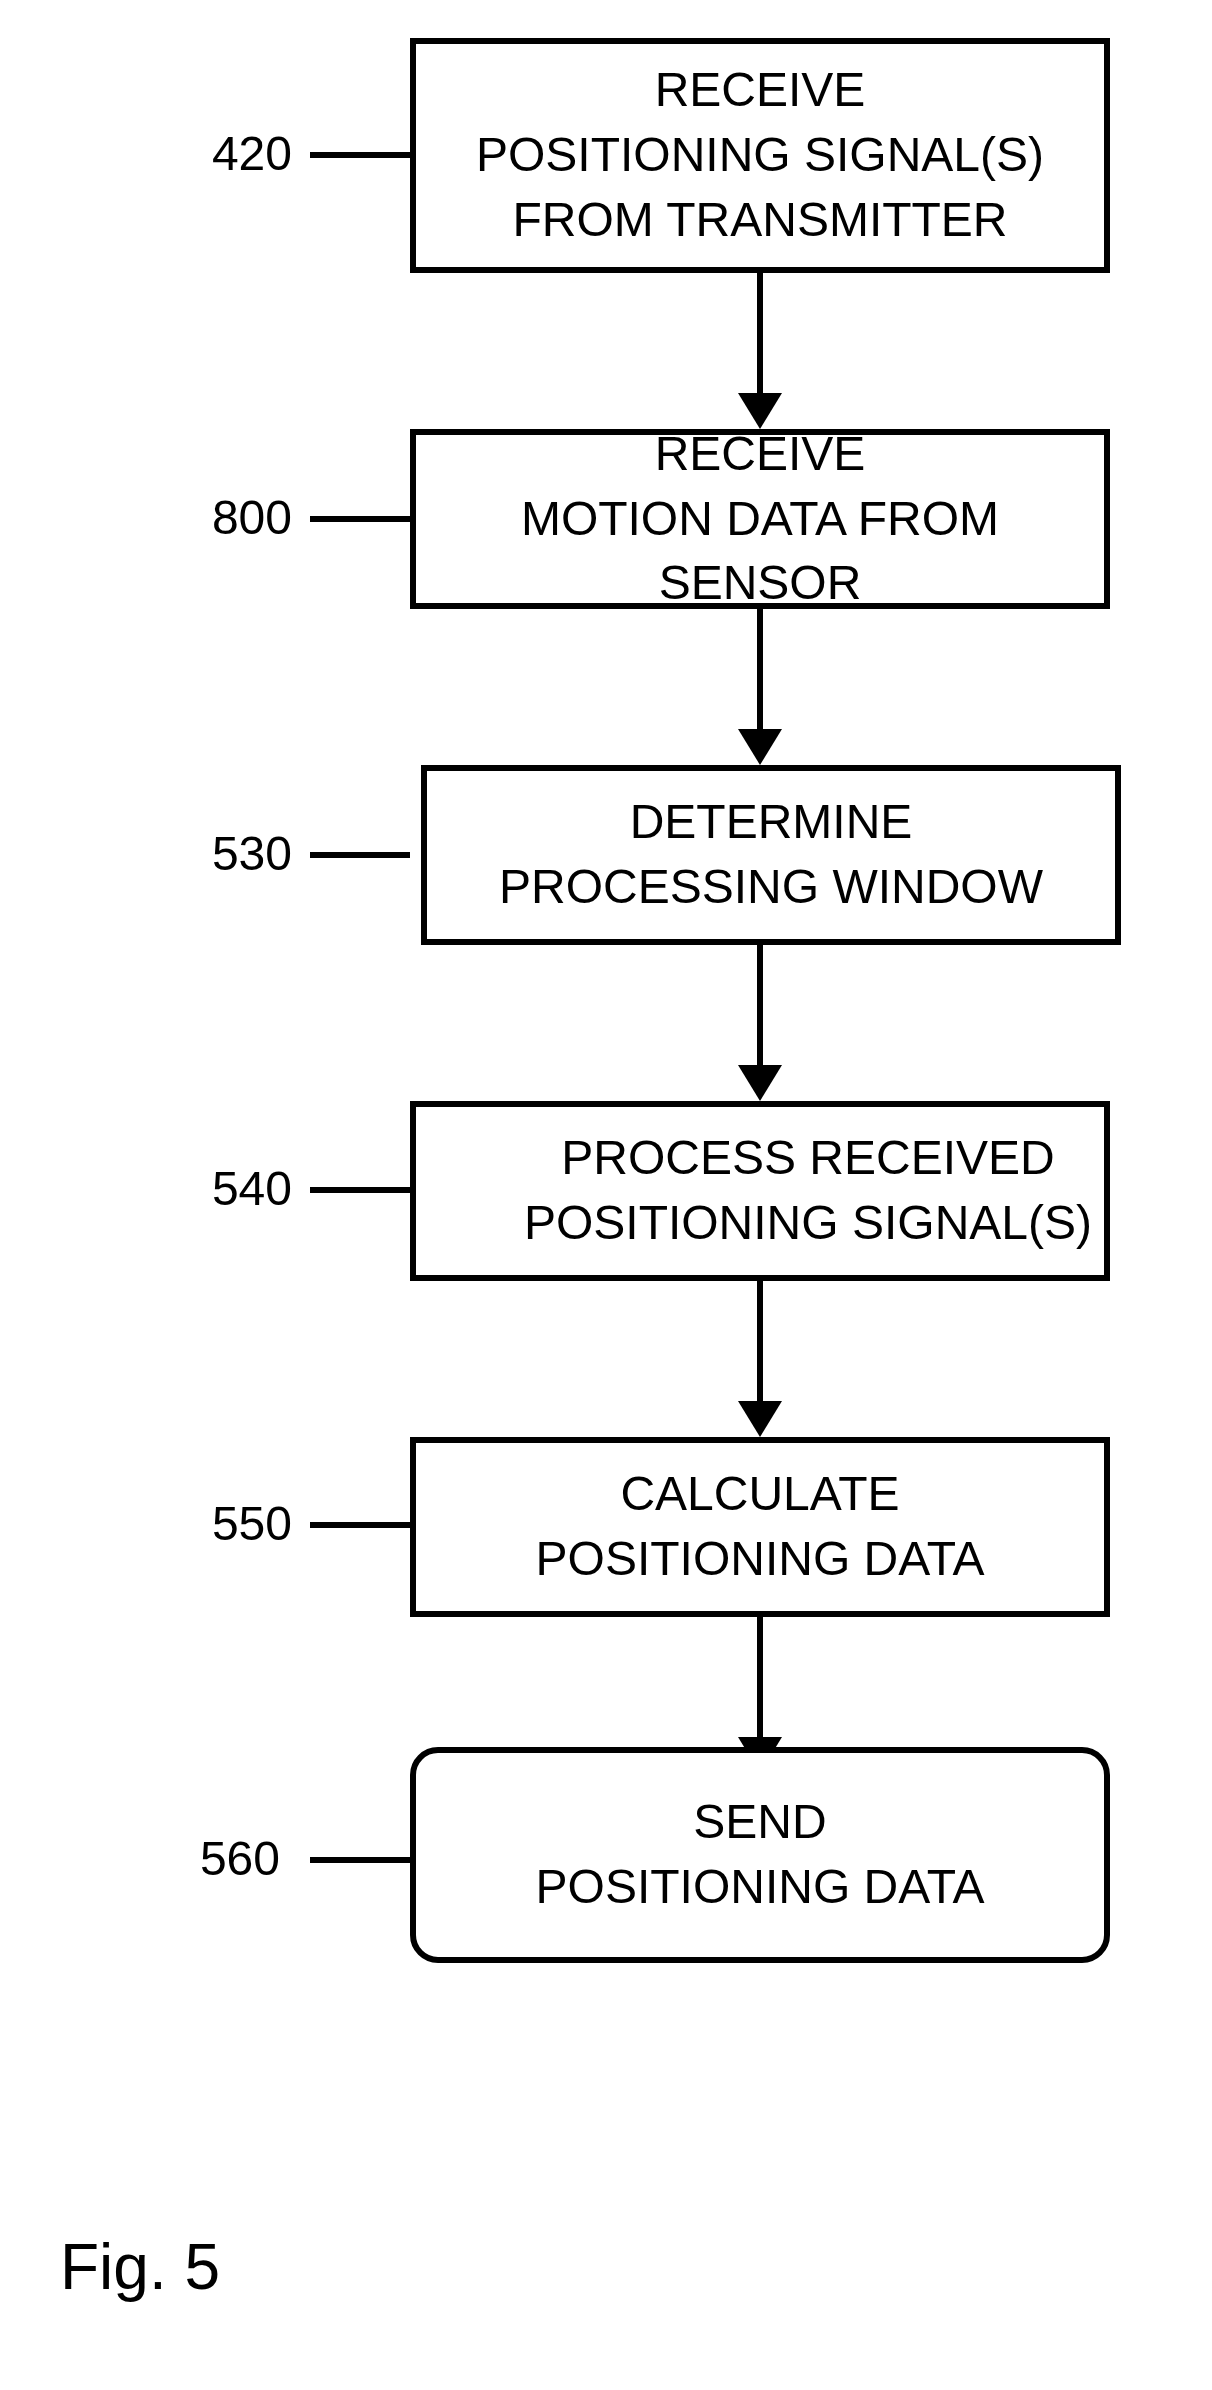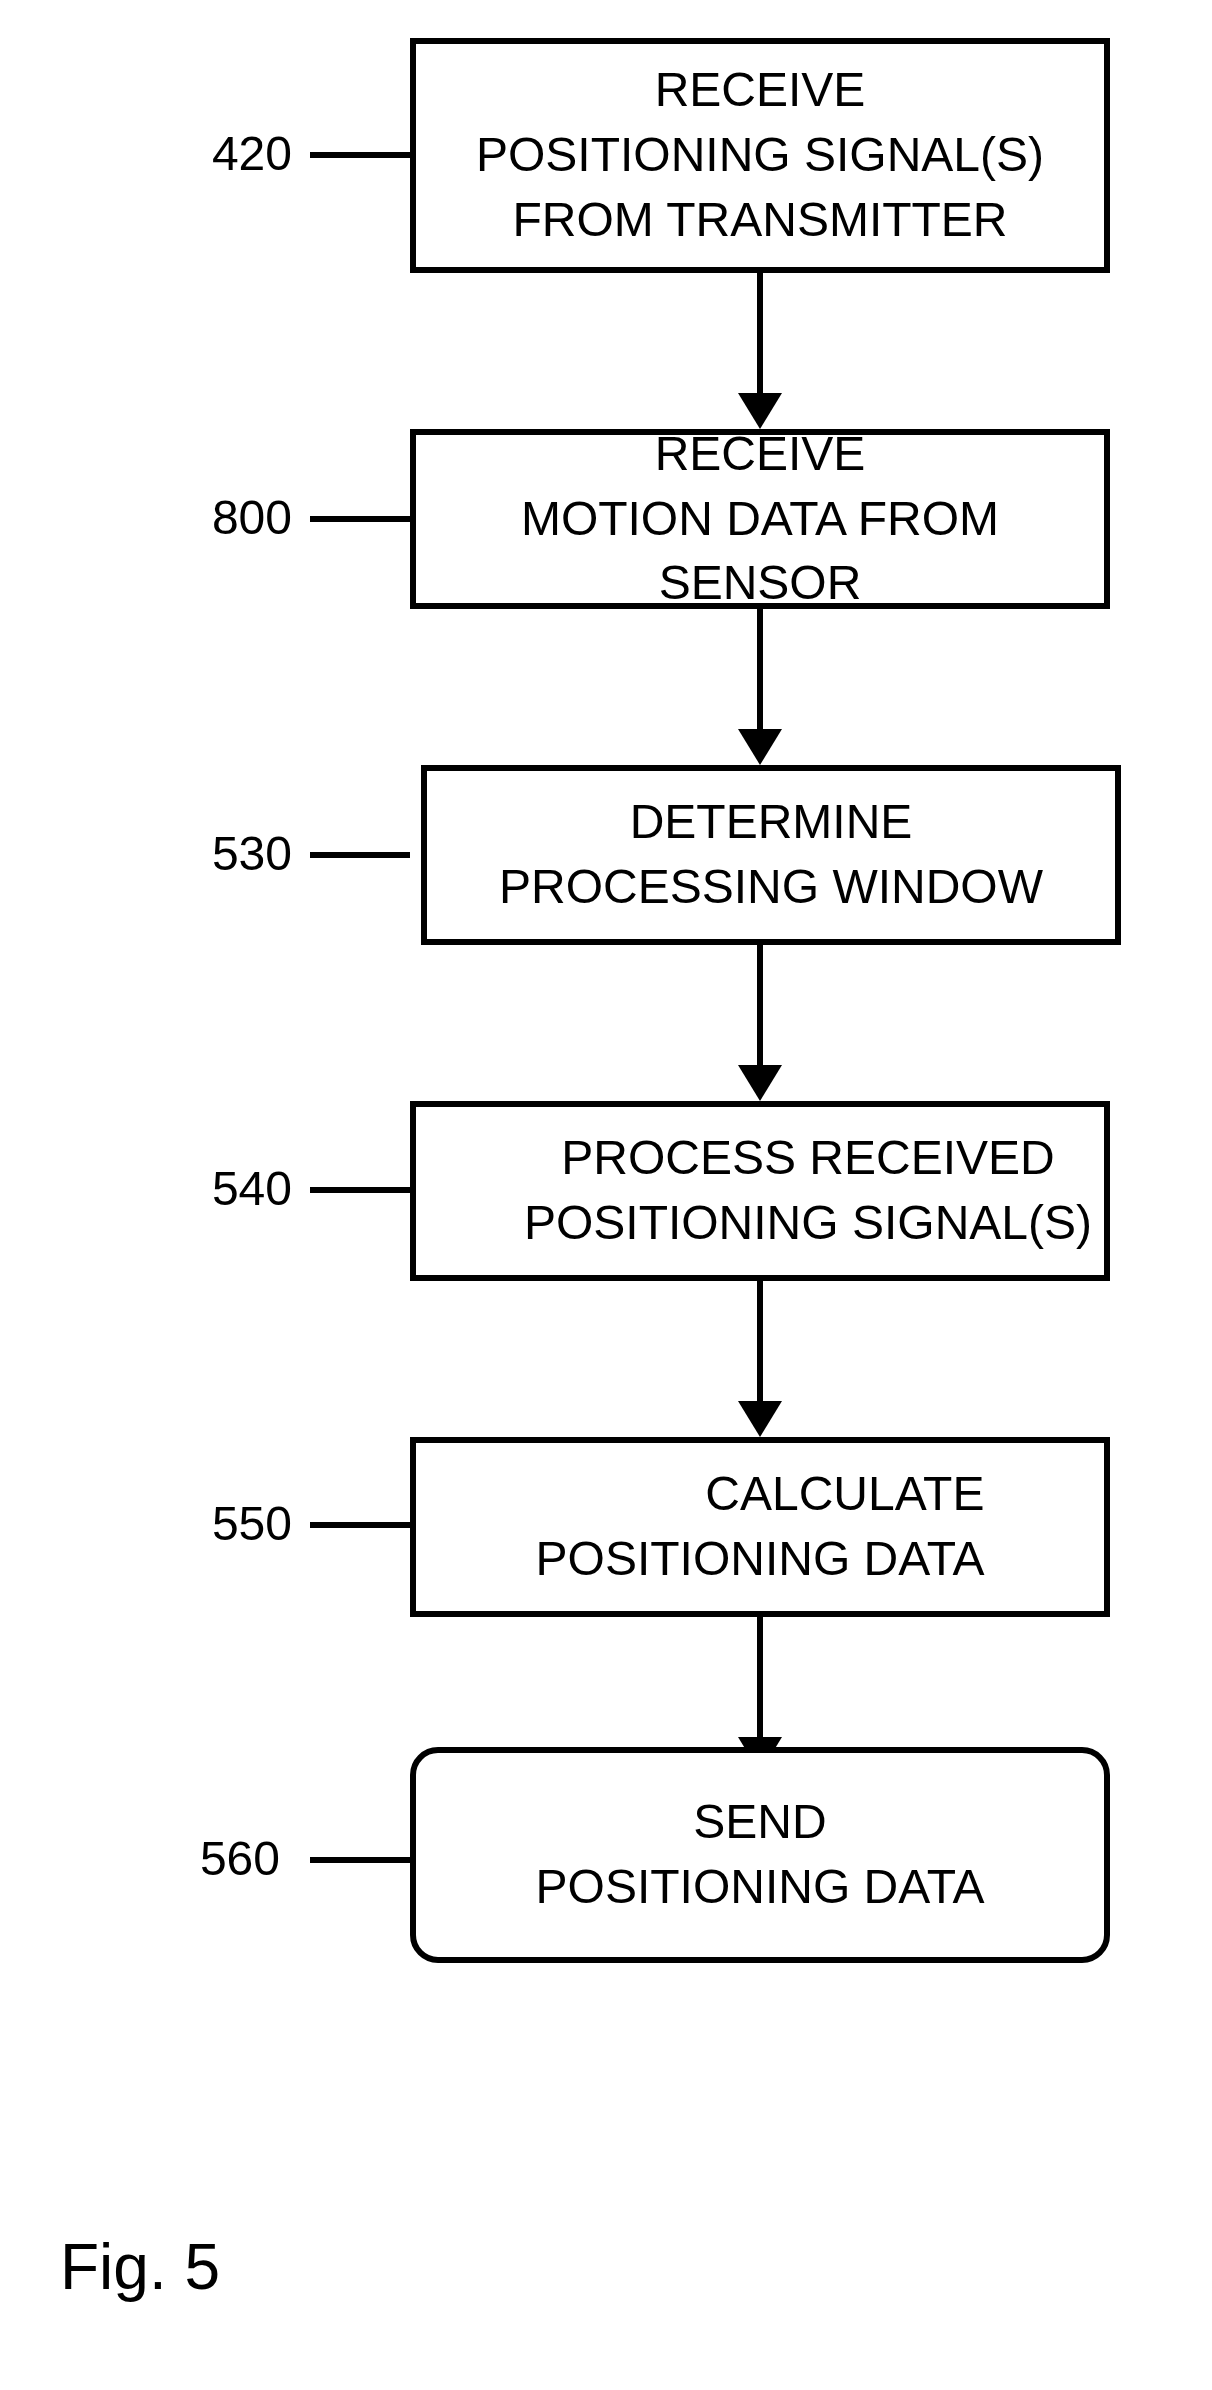--- a/index.html
+++ b/index.html
@@ -92,21 +92,21 @@
   <div class="tick" style="left:310px; top:1187px; width:100px;"></div>
   <div class="box" style="left:410px; top:1101px; width:700px; height:180px;justify-content:flex-end;">
     <span>PROCESS RECEIVED<br>POSITIONING SIGNAL(S)</span>
   </div>
 
   <div class="arrow-shaft" style="left:757px; top:1281px; height:120px;"></div>
   <div class="arrow-head" style="left:738px; top:1401px;"></div>
 
   <div class="step-label" style="left:192px; top:1500px; width:100px;">550</div>
   <div class="tick" style="left:310px; top:1522px; width:100px;"></div>
-  <div class="box" style="left:410px; top:1437px; width:700px; height:180px;text-align:right;">
+  <div class="box" style="left:410px; top:1437px; width:700px; height:180px;">
     <span>CALCULATE<br>POSITIONING DATA</span>
   </div>
 
   <div class="arrow-shaft" style="left:757px; top:1617px; height:120px;"></div>
   <div class="arrow-head" style="left:738px; top:1737px;"></div>
 
   <div class="step-label" style="left:180px; top:1835px; width:100px;">560</div>
   <div class="tick" style="left:310px; top:1857px; width:100px;"></div>
   <div class="box" style="left:410px; top:1747px; width:700px; height:216px;border-radius:28px;">
     <span>SEND<br>POSITIONING DATA</span>

